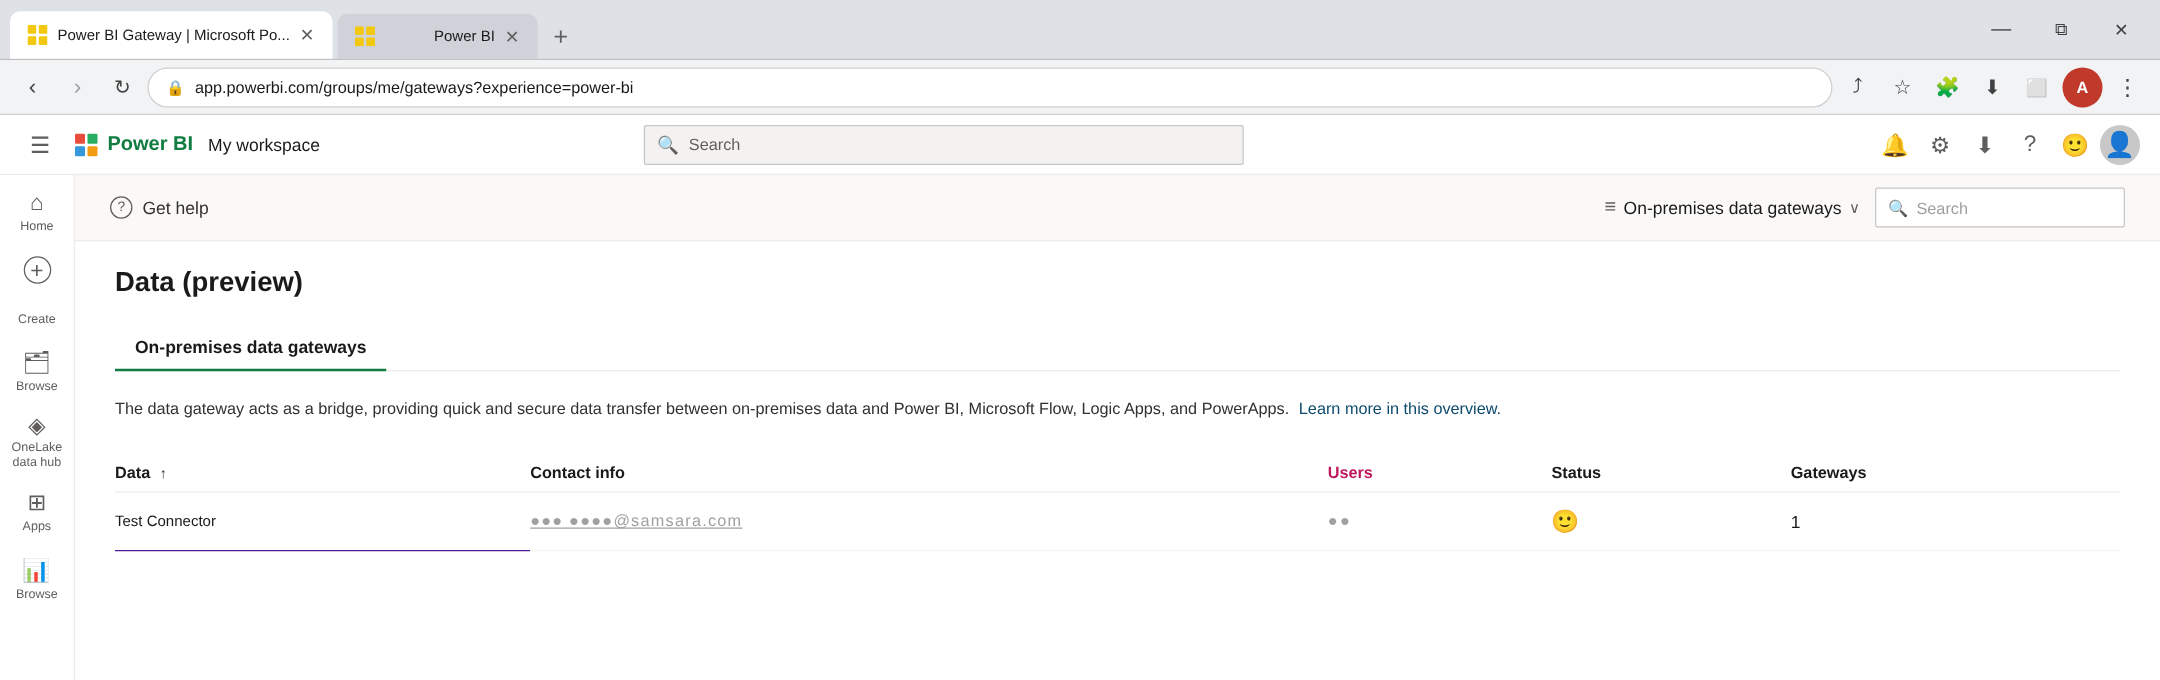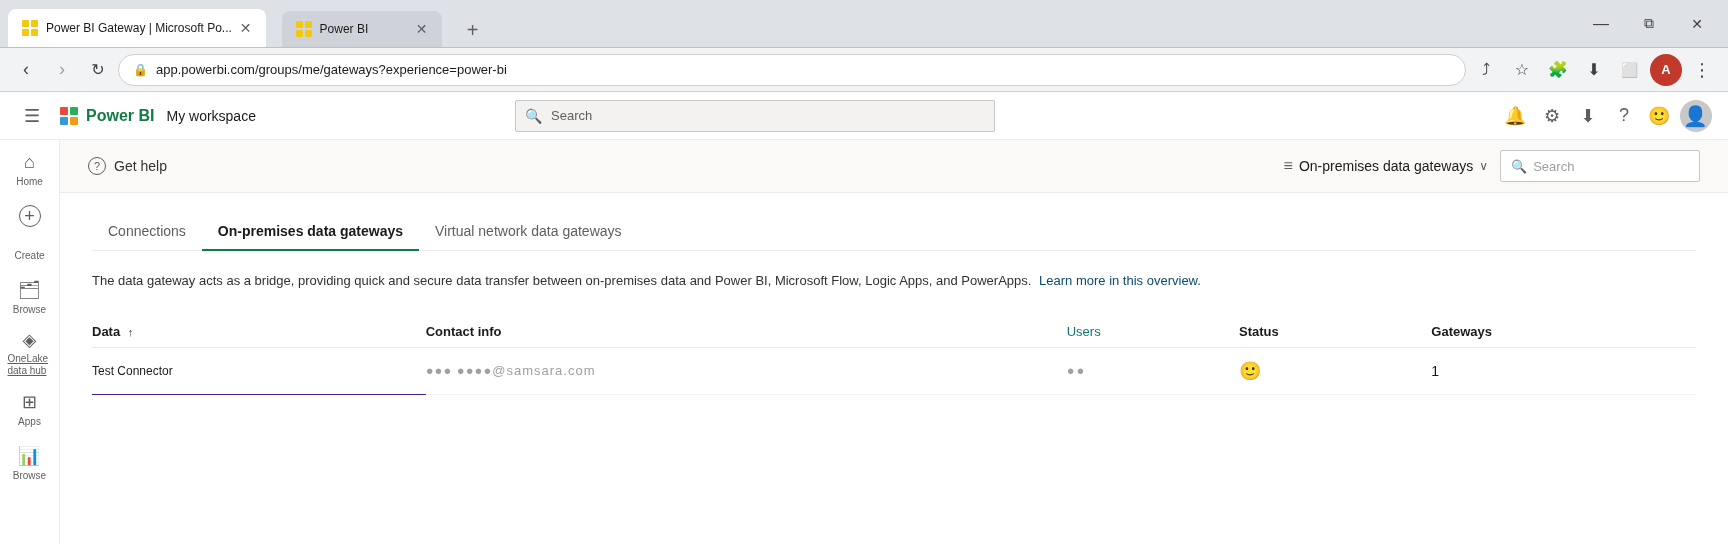--- a/index.html
+++ b/index.html
@@ -2,21 +2,21 @@
 <html><head>
   <meta charset="utf-8">
   <style>
     * { margin: 0; padding: 0; box-sizing: border-box; }
     body { font-family: 'Segoe UI', sans-serif; font-size: 14px; background: #f3f2f1; width: 1728px; height: 544px; overflow: hidden; }
   </style>
 </head>
 <body>
 
 <div style="background:#dee1e6; height:48px; display:flex; align-items:stretch; border-bottom:1px solid #c0c0c0;">
-  <div style="display:flex; align-items:flex-end; padding:6px 8px 0; gap:16px; flex:1;">
+  <div style="display:flex; align-items:flex-end; padding:6px 8px 0; gap:4px; flex:1;text-align:right;">
 
     <div style="display:flex; align-items:center; gap:8px; padding:6px 14px; background:#ffffff; border-radius:8px 8px 0 0; font-size:13px; height:38px; min-width:220px; max-width:260px;">
       <svg width="16" height="16" viewBox="0 0 16 16">
           <rect width="7" height="7" x="0" y="0" rx="1" fill="#f2c811"></rect>
           <rect width="7" height="7" x="9" y="0" rx="1" fill="#f2c811"></rect>
           <rect width="7" height="7" x="0" y="9" rx="1" fill="#f2c811"></rect>
           <rect width="7" height="7" x="9" y="9" rx="1" fill="#f2c811"></rect>
         </svg>
       <span style="font-size:12px; color:#1a1a1a; flex:1; overflow:hidden; text-overflow:ellipsis; white-space:nowrap;">Power BI Gateway | Microsoft Po...</span>
       <span style="color:#606060; font-size:14px; cursor:pointer;">✕</span>
@@ -100,21 +100,21 @@
       <div style="width:52px; display:flex; flex-direction:column; align-items:center; padding:8px 4px; border-radius:4px; cursor:pointer; gap:3px;">
         <span style="font-size:18px; color:#605e5c; border:1.5px solid #605e5c; border-radius:50%; width:22px; height:22px; display:flex; align-items:center; justify-content:center; font-weight:300;">+</span>
         <span style="font-size:10px; color:#605e5c;margin-top:20px;">Create</span>
       </div>
       <div style="width:52px; display:flex; flex-direction:column; align-items:center; padding:8px 4px; border-radius:4px; cursor:pointer; gap:3px;">
         <span style="font-size:18px; color:#605e5c;">🗂</span>
         <span style="font-size:10px; color:#605e5c;">Browse</span>
       </div>
       <div style="width:52px; display:flex; flex-direction:column; align-items:center; padding:4px 4px; border-radius:4px; cursor:pointer; gap:2px;">
         <span style="font-size:18px; color:#605e5c;">◈</span>
-        <span style="font-size:10px; color:#605e5c; line-height:1.2;text-decoration:underline;">OneLake data hub</span>
+        <span style="font-size:10px; color:#605e5c; text-align:center; line-height:1.2;">OneLake data hub</span>
       </div>
       <div style="width:52px; display:flex; flex-direction:column; align-items:center; padding:8px 4px; border-radius:4px; cursor:pointer; gap:3px;">
         <span style="font-size:18px; color:#605e5c;">⊞</span>
         <span style="font-size:10px; color:#605e5c;">Apps</span>
       </div>
       <div style="width:52px; display:flex; flex-direction:column; align-items:center; padding:8px 4px; border-radius:4px; cursor:pointer; gap:3px;">
         <span style="font-size:18px; color:#605e5c;">📊</span>
         <span style="font-size:10px; color:#605e5c;">Browse</span>
       </div>
     </div>
@@ -133,63 +133,58 @@
             <span style="font-size:12px; color:#605e5c;">∨</span>
           </div>
           <div style="height:32px; border:1px solid #c8c6c4; border-radius:2px; background:#ffffff; display:flex; align-items:center; padding:0 10px; gap:6px; width:200px; cursor:text;">
             <span style="color:#a19f9d; font-size:13px;">🔍</span>
             <span style="color:#a19f9d; font-size:13px;">Search</span>
           </div>
         </div>
       </div>
 
       <div style="padding:20px 32px;">
+        <h1 style="font-size:22px; font-weight:600; color:#1a1a1a; margin-bottom:20px;">Data (preview)</h1>
 
         <div style="display:flex; border-bottom:1px solid #edebe9; margin-bottom:20px;">
-          <div style="padding:10px 16px; font-size:14px; cursor:pointer; color:#605e5c; border-bottom:2px solid transparent; margin-bottom:-1px;">
-            <span>Connections</span>
-          </div>
           <div style="padding:10px 16px; font-size:14px; cursor:pointer; color:#1a1a1a; border-bottom:2px solid #107c41; margin-bottom:-1px; font-weight:600;">
             <span>On-premises data gateways</span>
-          </div>
-          <div style="padding:10px 16px; font-size:14px; cursor:pointer; color:#605e5c; border-bottom:2px solid transparent; margin-bottom:-1px;">
-            <span>Virtual network data gateways</span>
           </div>
         </div>
 
         <p style="font-size:13px; color:#323130; margin-bottom:24px; line-height:1.6;">
           <span>The data gateway acts as a bridge, providing quick and secure data transfer between on-premises data and Power BI, Microsoft Flow, Logic Apps, and PowerApps.</span>
           <a style="color:#0c4a6e; text-decoration:none; margin-left:4px;">Learn more in this overview.</a>
         </p>
 
         <table style="width:100%; border-collapse:collapse;">
           <thead>
             <tr>
               <th style="text-align:left; padding:8px 16px 8px 0; font-size:13px; font-weight:600; color:#1a1a1a; border-bottom:1px solid #edebe9;">
                 <span>Data</span>
                 <span style="margin-left:4px; font-size:11px;">↑</span>
               </th>
               <th style="text-align:left; padding:8px 16px 8px 0; font-size:13px; font-weight:600; color:#1a1a1a; border-bottom:1px solid #edebe9;">
                 <span>Contact info</span>
               </th>
-              <th style="text-align:left; padding:8px 16px 8px 0; font-size:13px; font-weight:400; color:#0f766e; border-bottom:1px solid #edebe9;">
+              <th style="text-align:left; padding:8px 16px 8px 0; font-size:13px; font-weight:700; color:#be185d; border-bottom:1px solid #edebe9;">
                 <span>Users</span>
               </th>
               <th style="text-align:left; padding:8px 16px 8px 0; font-size:13px; font-weight:600; color:#1a1a1a; border-bottom:1px solid #edebe9;">
                 <span>Status</span>
               </th>
               <th style="text-align:left; padding:8px 16px 8px 0; font-size:13px; font-weight:600; color:#1a1a1a; border-bottom:1px solid #edebe9;">
                 <span>Gateways</span>
               </th>
             </tr>
           </thead>
           <tbody>
             <tr>
               <td style="padding:12px 16px 12px 0; font-size:12px; color:#1a1a1a; border-bottom:1px solid #4c1d95;">Test Connector</td>
-              <td style="padding:12px 16px 12px 0; font-size:13px; color:#a0a0a0; border-bottom:1px solid #f3f2f1; letter-spacing:1px;">
+              <td style="padding:12px 16px 12px 0; font-size:13px; color:#a0a0a0; border-bottom:1px solid #f3f2f1; letter-spacing:1px;text-decoration:underline;">
                 <span>●●● ●●●●@samsara.com</span>
               </td>
               <td style="padding:12px 16px 12px 0; font-size:13px; color:#a0a0a0; border-bottom:1px solid #f3f2f1; letter-spacing:2px;">
                 <span>●●</span>
               </td>
               <td style="padding:12px 16px 12px 0; border-bottom:1px solid #f3f2f1;">
                 <span style="font-size:18px; color:#605e5c;">🙂</span>
               </td>
               <td style="padding:12px 16px 12px 0; font-size:14px; color:#1a1a1a; border-bottom:1px solid #f3f2f1;">1</td>
             </tr>

